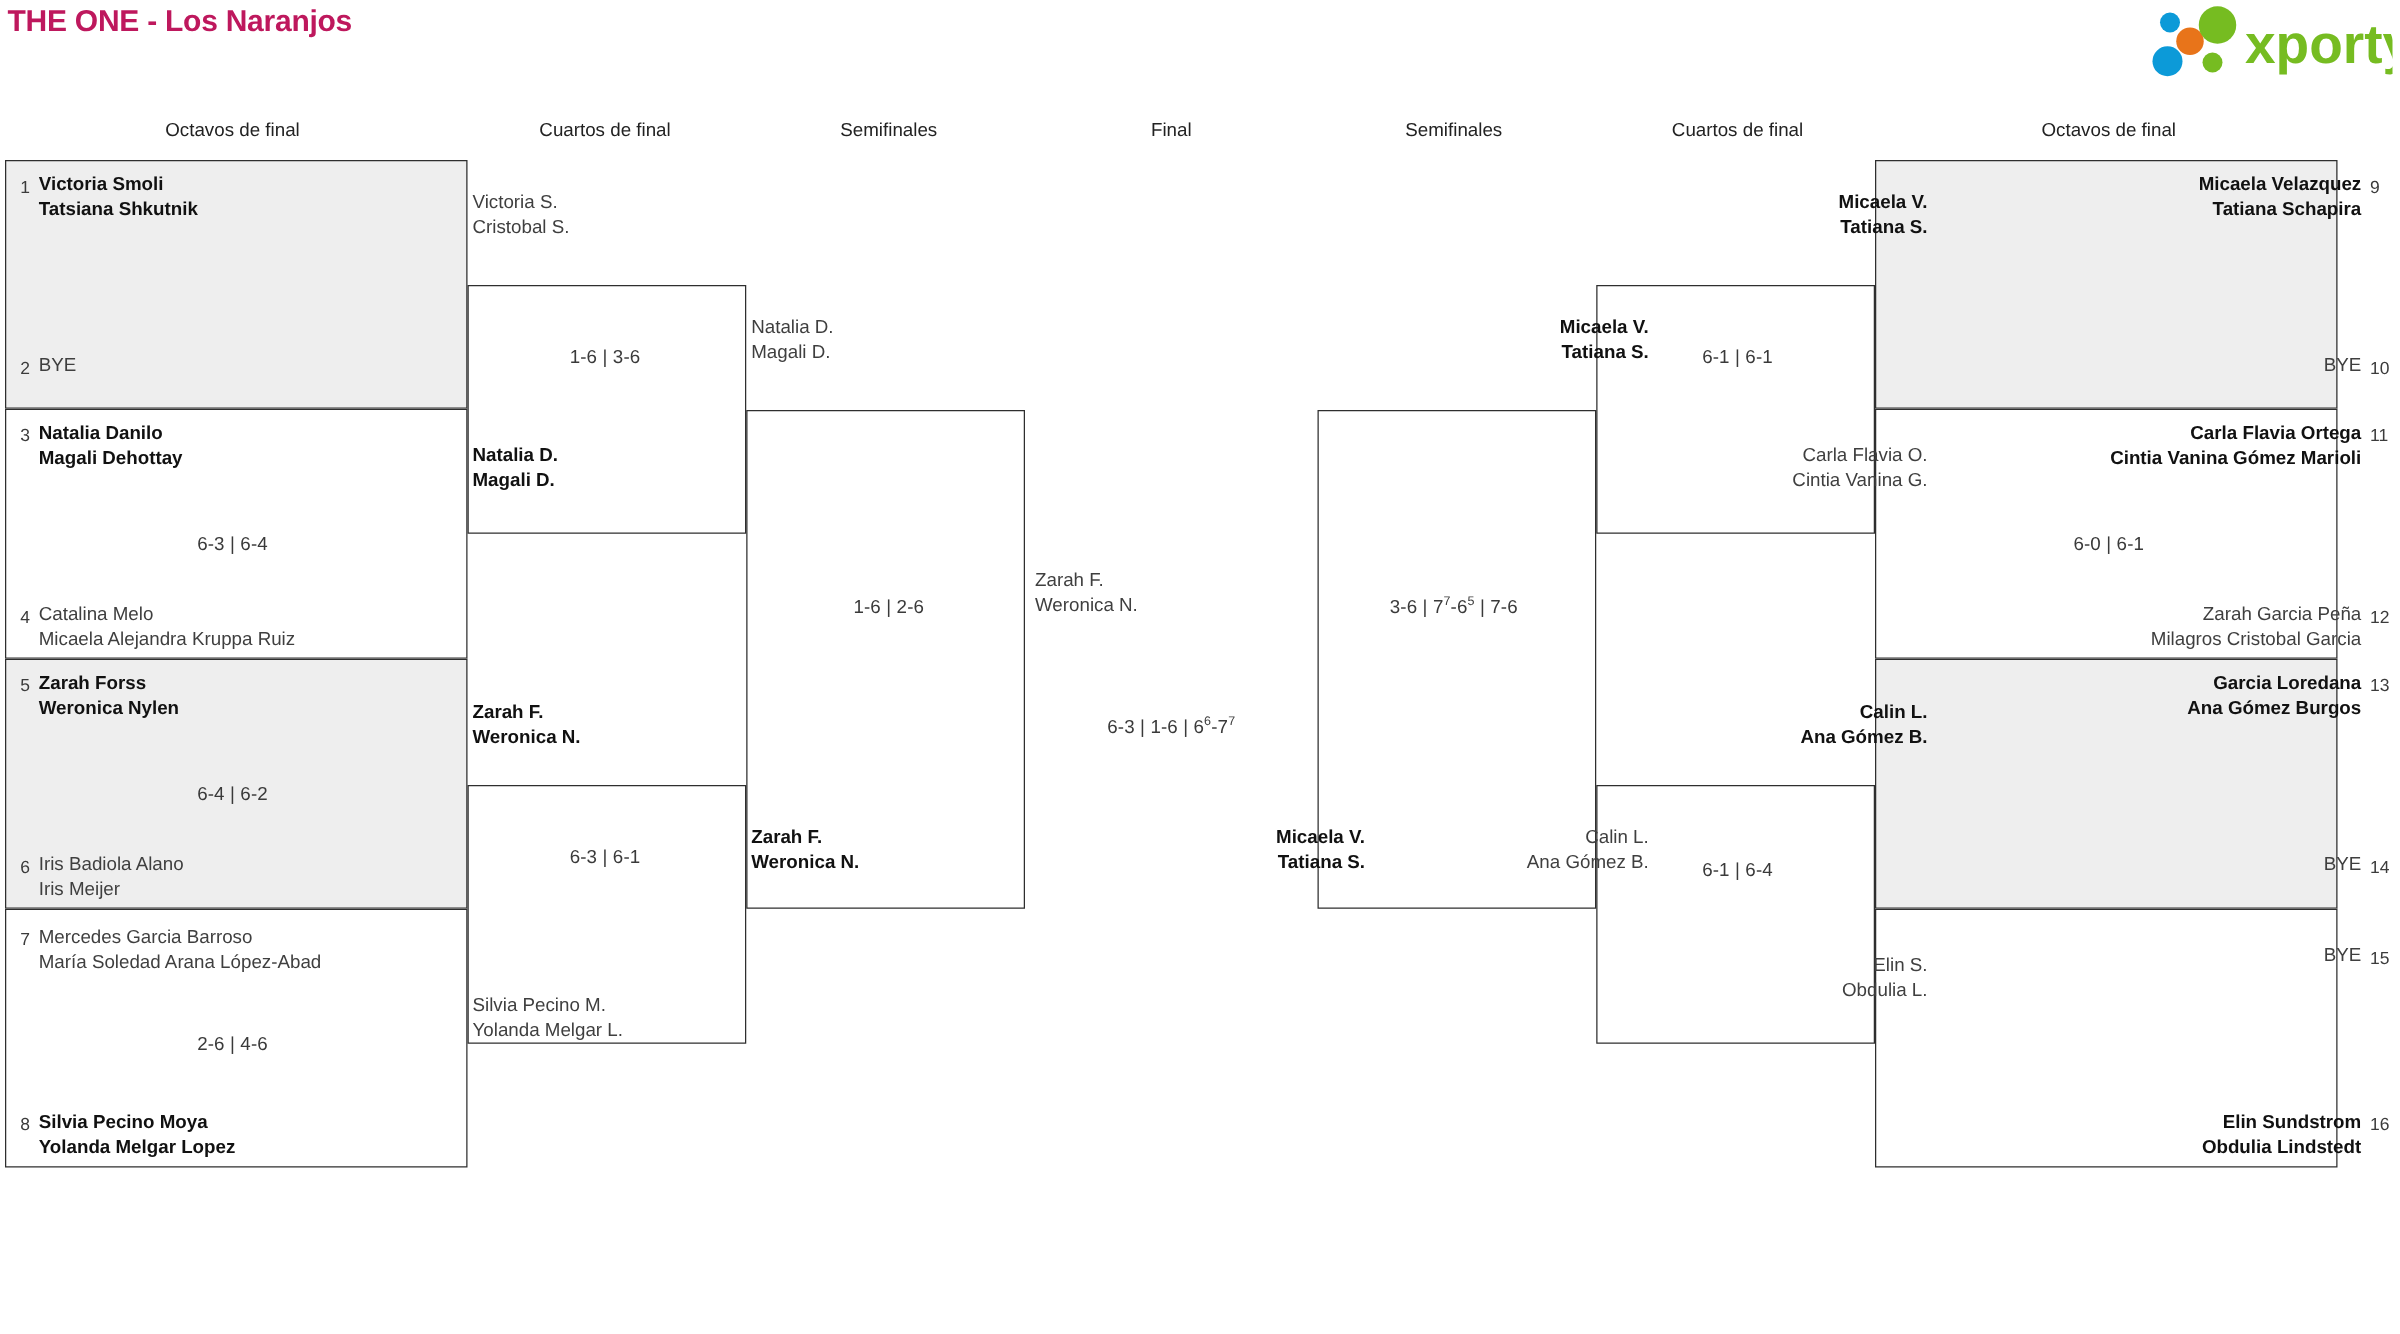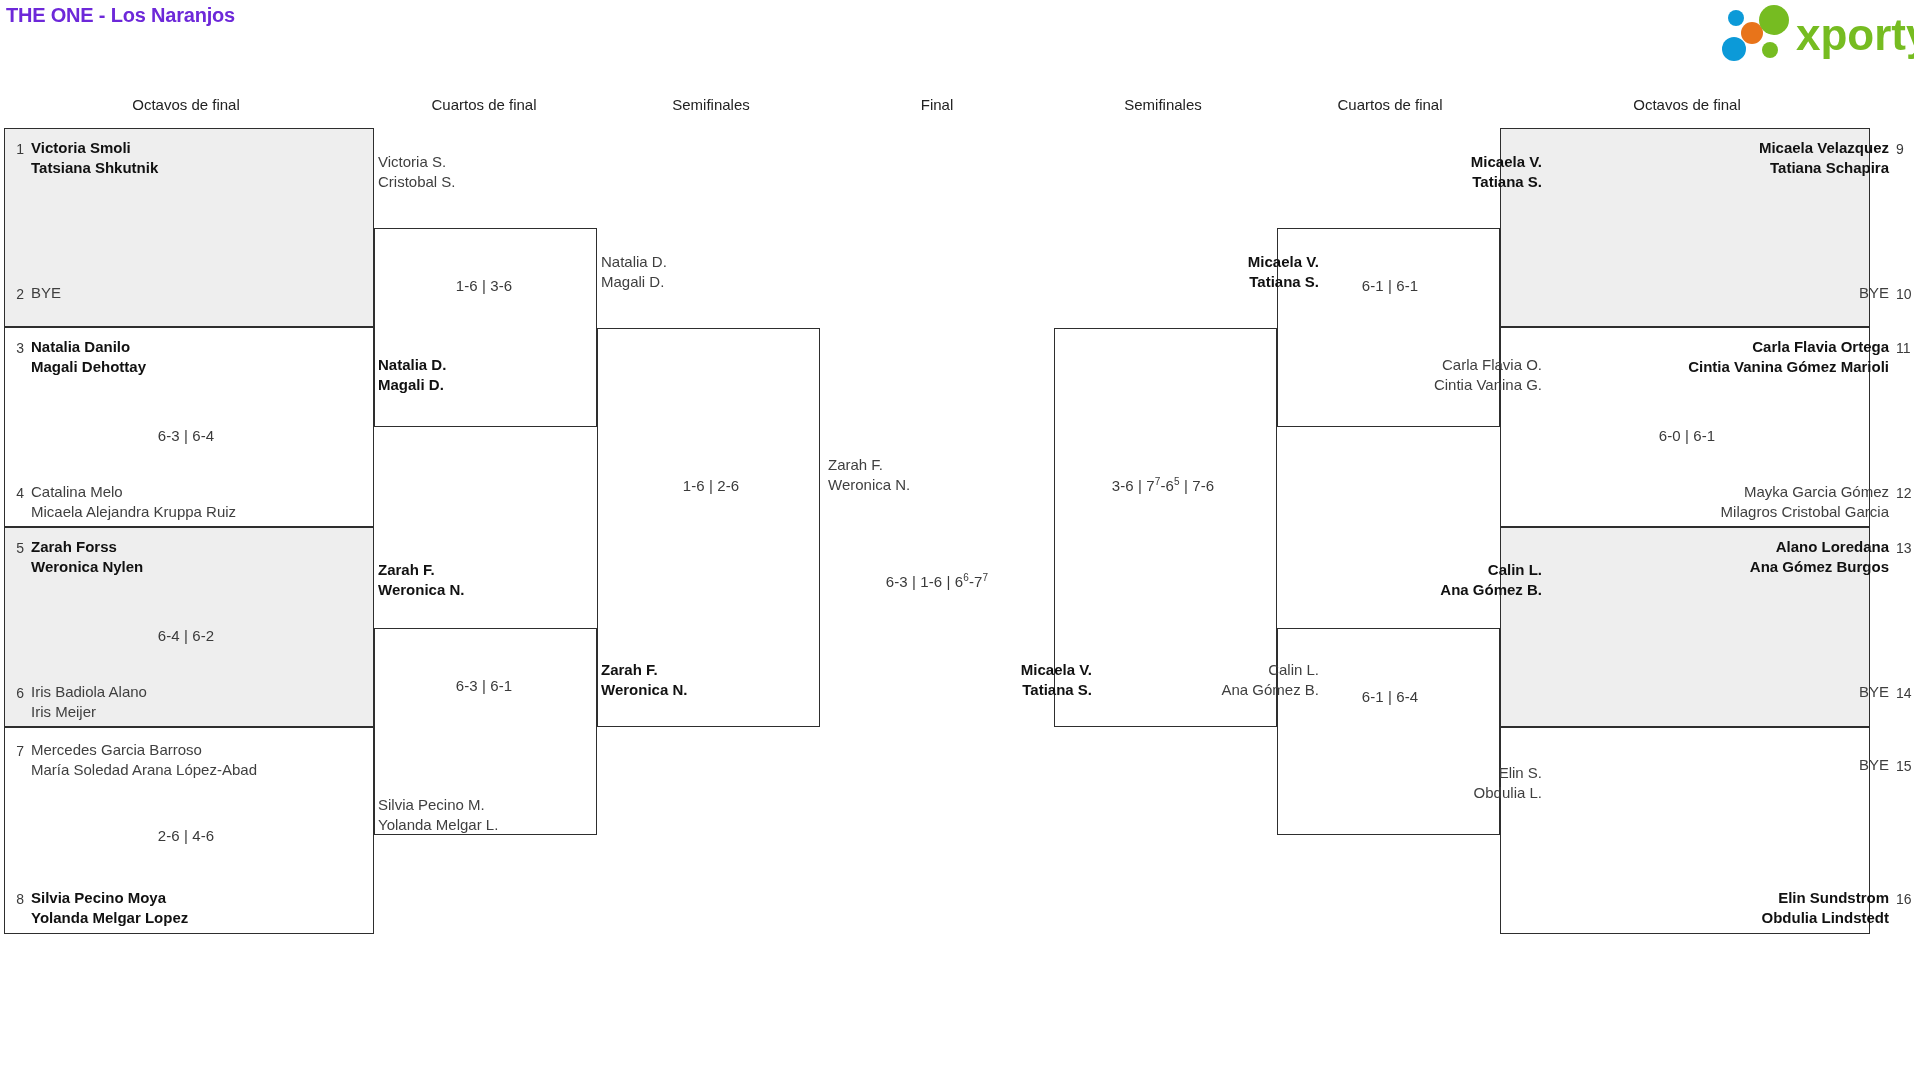--- a/index.html
+++ b/index.html
@@ -12,21 +12,21 @@
     overflow: hidden;
   }
   #root { position: relative; width: 1920px; height: 1067px; }
 
   
   .title-block {
     position: absolute; left: 6px; top: 2px;
     line-height: 1.30;
   }
   .title-line {
-    font-size: 20px; font-weight: 700; color: #6d28d9; letter-spacing: -0.2px;
+    font-size: 24px; font-weight: 700; color: #be185d; letter-spacing: -0.2px;
     white-space: nowrap;
   }
 
   
   .logo { position: absolute; left: 1718px; top: 4px; width: 196px; height: 58px; }
   .logo svg { display: block; }
 
   
   .round-head {
     position: absolute; top: 96px;
@@ -198,28 +198,28 @@
       <div class="entrant win ralign" style="left: auto; right: 8px; top: 337px;">
         <span class="seed">11</span>
         <span class="names">
           <span class="nm">Carla Flavia Ortega</span>
           <span class="nm">Cintia Vanina Gómez Marioli</span>
         </span>
       </div>
       <div class="entrant lose ralign" style="left: auto; right: 8px; top: 482px;">
         <span class="seed">12</span>
         <span class="names">
-          <span class="nm">Mayka Garcia Gómez</span>
+          <span class="nm">Zarah Garcia Peña</span>
           <span class="nm">Milagros Cristobal Garcia</span>
         </span>
       </div>
       <div class="entrant win ralign" style="left: auto; right: 8px; top: 537px;">
         <span class="seed">13</span>
         <span class="names">
-          <span class="nm">Alano Loredana</span>
+          <span class="nm">Garcia Loredana</span>
           <span class="nm">Ana Gómez Burgos</span>
         </span>
       </div>
       <div class="entrant bye lose ralign" style="left: auto; right: 8px; top: 682px;">
         <span class="seed">14</span>
         <span class="names">
           <span class="nm">BYE</span>
         </span>
       </div>
       <div class="entrant bye lose ralign" style="left: auto; right: 8px; top: 755px;">

